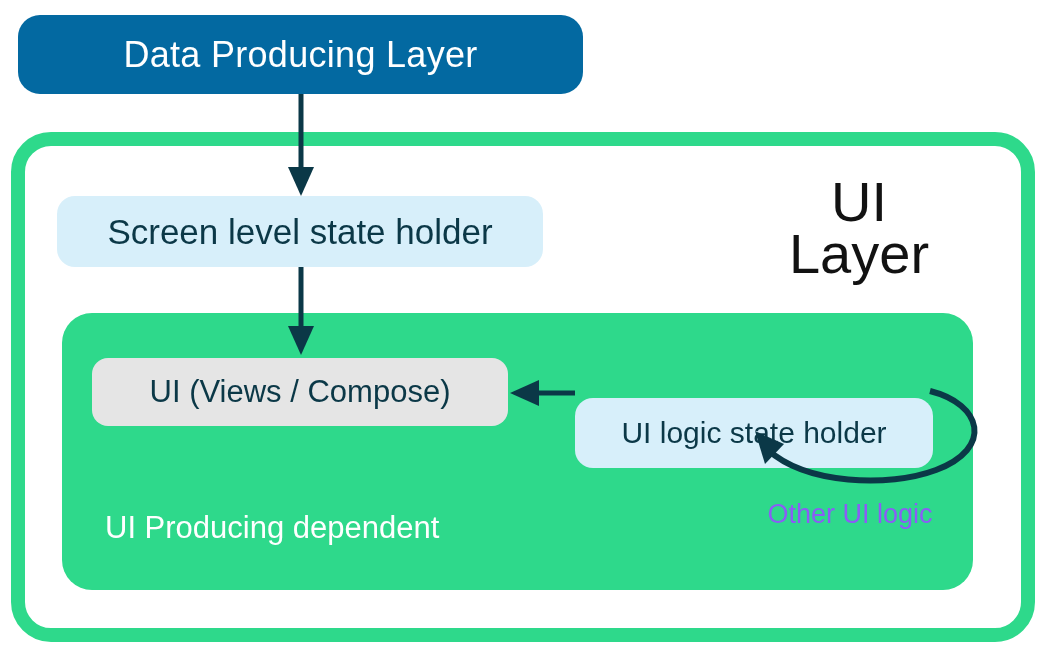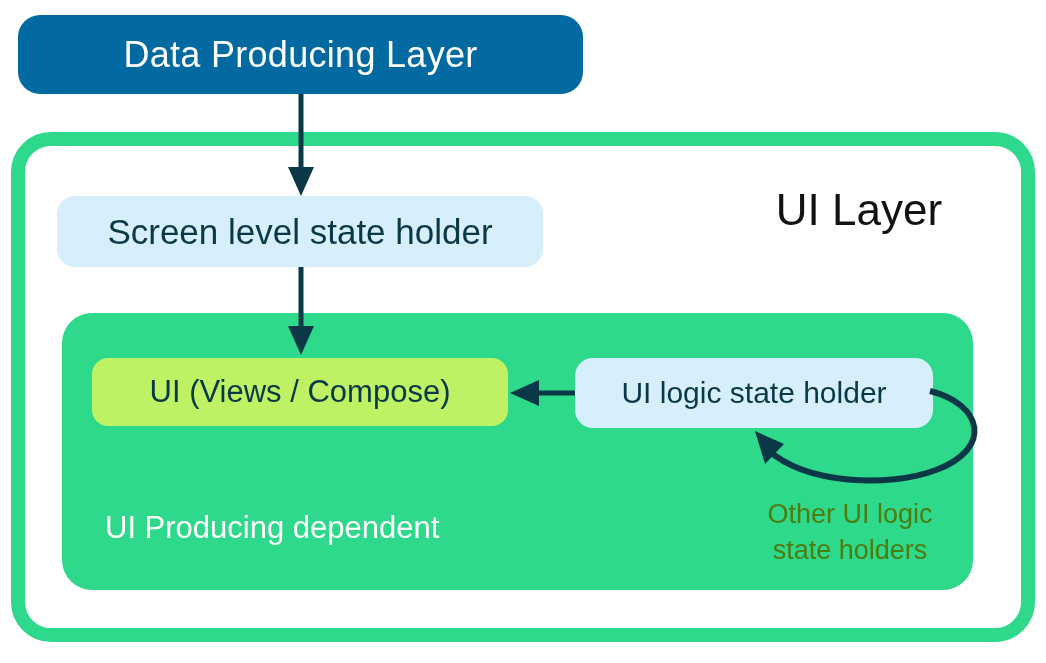--- a/index.html
+++ b/index.html
@@ -32,24 +32,24 @@
   }
   .outer-box {
     left: 11px; top: 132px;
     width: 1024px; height: 510px;
     border-radius: 40px;
     border: 14px solid;
     background: #ffffff;
   }
   .ui-layer-title {
     position: absolute;
-    left: 759px; top: 184px;
+    left: 759px; top: 176px;
     width: 200px;
     text-align: center;
-    font-size: 44px;
+    font-size: 56px;
     line-height: 52px;
   }
   .screen-holder-box {
     left: 57px; top: 196px;
     width: 486px; height: 71px;
     border-radius: 18px;
     font-size: 35px;
   }
   .inner-green-box {
     position: absolute;
@@ -102,33 +102,32 @@
   <div class="node outer-box" style="border-color: rgb(46, 217, 139);"></div>
 
   <div class="ui-layer-title" style="color: rgb(18, 18, 18);">UI Layer</div>
 
   <div class="node screen-holder-box" style="background-color: rgb(215, 239, 250); color: rgb(11, 56, 71);">
     <span>Screen level state holder</span>
   </div>
 
   <div class="inner-green-box" style="background-color: rgb(46, 217, 139);"></div>
 
-  <div class="node ui-views-box" style="background-color: #bef264; color: rgb(11, 56, 71);">
+  <div class="node ui-views-box" style="background-color: #e5e5e5; color: rgb(11, 56, 71);">
     <span>UI (Views / Compose)</span>
   </div>
 
-  <div class="node ui-logic-box" style="background-color: rgb(215, 239, 250); color: rgb(11, 56, 71);">
+  <div class="node ui-logic-box" style="background-color: rgb(215, 239, 250); color: rgb(11, 56, 71); margin-top: 40px;">
     <span>UI logic state holder</span>
   </div>
 
   <div class="lifecycle-caption" style="color: rgb(255, 255, 255);">UI Producing dependent</div>
 
-  <div class="other-note" style="color: #4d7c0f;">
+  <div class="other-note" style="color: #8b5cf6;">
     <div>Other UI logic</div>
-    <div>state holders</div>
   </div>
 
   <svg class="arrows-layer" viewBox="0 0 1046 663" xmlns="http://www.w3.org/2000/svg">
 
     <g>
       <line x1="301" y1="94" x2="301" y2="170" stroke-width="5" style="stroke: rgb(11, 56, 71);"></line>
       <polygon points="301,196 288,167 314,167" style="fill: rgb(11, 56, 71);"></polygon>
     </g>
 
     <g>

